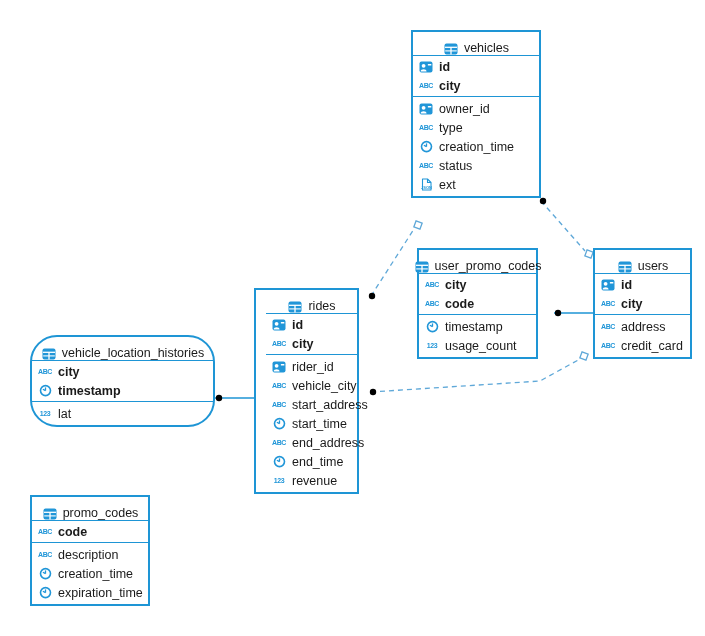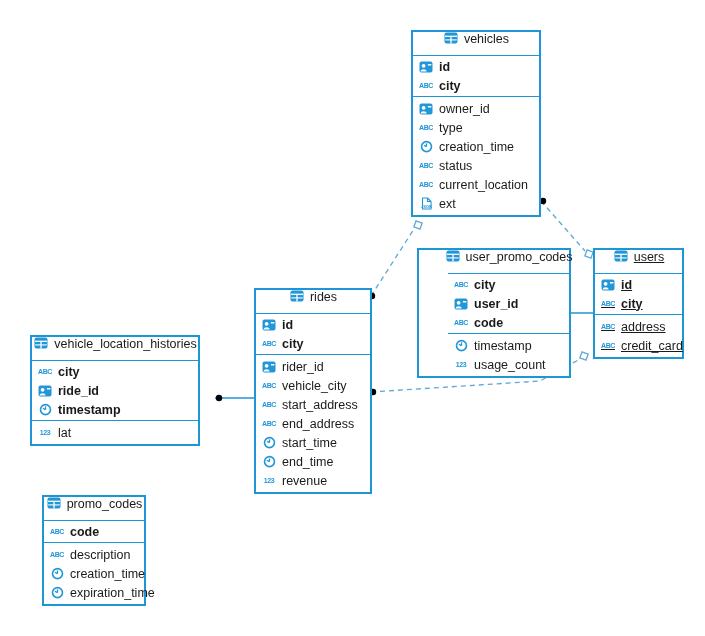--- a/index.html
+++ b/index.html
@@ -23,21 +23,21 @@
   .endpoint-dot{fill:#000;}
   .endpoint-square{fill:#fff;stroke:var(--dash);stroke-width:1.3px;}
   .tbl{
     position:absolute;
     background:#fff;
     border:2px solid var(--blue);
     box-sizing:border-box;
   }
   .tbl-header{
     height:23px;
-    display:flex;align-items:flex-start;justify-content:center;gap:5px;
+    display:flex;align-items:flex-end;justify-content:center;gap:5px;
     border-bottom:1.5px solid var(--blue);
     font-size:12.5px;
     white-space:nowrap;
   }
   .section{padding:2px 0;}
   .section.pk{border-bottom:1.5px solid var(--blue);padding:1px 0;}
   .row{
     height:19px;
     display:flex;align-items:center;gap:5px;
     padding:0 5px;
@@ -135,103 +135,132 @@
           <span>creation_time</span>
         </div>
         <div class="row">
           <span class="icon">
             <span class="glyph-txt">ABC</span>
           </span>
           <span>status</span>
         </div>
         <div class="row">
           <span class="icon">
-            <span class="glyph-txt">ABC</span>
-          </span>
-          <span>current_location</span>
-        </div>
-        <div class="row">
-          <span class="icon">
             <svg width="13" height="13" viewBox="0 0 13 13">
               <path d="M2.5 1 h5 l3.5 3.5 v7.5 h-8.5 z" fill="#fff" stroke="#2196d8" stroke-width="1.1" stroke-linejoin="round"></path>
               <path d="M7.5 1 v3.5 h3.5" fill="none" stroke="#2196d8" stroke-width="1.1"></path>
               <text x="6.5" y="11" text-anchor="middle" font-size="4" font-weight="bold" font-family="Liberation Sans,sans-serif" fill="#2196d8">JSON</text>
             </svg>
           </span>
           <span>ext</span>
         </div>
       </div>
     </div>
-    <div class="tbl" style="left: 417px; top: 248px; width: 154px; padding-left: 29px;">
+    <div class="tbl" style="left: 417px; top: 248px; width: 121px;">
       <div class="tbl-header">
         <span class="icon">
           <svg width="14" height="12" viewBox="0 0 14 12">
             <rect x="0.5" y="0.5" width="13" height="11" rx="2" fill="#2196d8"></rect>
             <line x1="1" y1="4.3" x2="13" y2="4.3" stroke="#fff" stroke-width="1.3"></line>
             <line x1="7" y1="4.3" x2="7" y2="11.4" stroke="#fff" stroke-width="1.3"></line>
             <line x1="1.2" y1="7.9" x2="12.8" y2="7.9" stroke="#fff" stroke-width="1.1"></line>
           </svg>
         </span>
         <span>user_promo_codes</span>
       </div>
       <div class="section pk">
         <div class="row pk-row">
           <span class="icon">
             <span class="glyph-txt">ABC</span>
           </span>
           <span>city</span>
         </div>
+        <div class="row pk-row">
+          <span class="icon">
+            <span class="glyph-txt">ABC</span>
+          </span>
+          <span>code</span>
+        </div>
+      </div>
+      <div class="section">
+        <div class="row">
+          <span class="icon">
+            <svg width="13" height="13" viewBox="0 0 13 13">
+              <circle cx="6.5" cy="6.6" r="5" fill="none" stroke="#2196d8" stroke-width="1.6"></circle>
+              <line x1="6.5" y1="6.6" x2="6.5" y2="3.4" stroke="#2196d8" stroke-width="1.3"></line>
+              <line x1="6.5" y1="6.6" x2="3.9" y2="5.2" stroke="#2196d8" stroke-width="1.3"></line>
+            </svg>
+          </span>
+          <span>timestamp</span>
+        </div>
+        <div class="row">
+          <span class="icon">
+            <span class="glyph-txt">123</span>
+          </span>
+          <span>usage_count</span>
+        </div>
+      </div>
+    </div>
+    <div class="tbl" style="left: 593px; top: 248px; width: 99px;">
+      <div class="tbl-header">
+        <span class="icon">
+          <svg width="14" height="12" viewBox="0 0 14 12">
+            <rect x="0.5" y="0.5" width="13" height="11" rx="2" fill="#2196d8"></rect>
+            <line x1="1" y1="4.3" x2="13" y2="4.3" stroke="#fff" stroke-width="1.3"></line>
+            <line x1="7" y1="4.3" x2="7" y2="11.4" stroke="#fff" stroke-width="1.3"></line>
+            <line x1="1.2" y1="7.9" x2="12.8" y2="7.9" stroke="#fff" stroke-width="1.1"></line>
+          </svg>
+        </span>
+        <span>users</span>
+      </div>
+      <div class="section pk">
         <div class="row pk-row">
           <span class="icon">
             <svg width="14" height="12" viewBox="0 0 14 12">
               <rect x="0.5" y="0.5" width="13" height="11" rx="2" fill="#2196d8"></rect>
               <circle cx="4.6" cy="4.8" r="1.9" fill="#fff"></circle>
               <path d="M1.6 10.4 C1.6 7.6 7.6 7.6 7.6 10.4 Z" fill="#fff"></path>
               <rect x="8.8" y="3" width="3.6" height="1.6" rx="0.5" fill="#fff"></rect>
             </svg>
           </span>
-          <span>user_id</span>
-        </div>
-        <div class="row pk-row">
-          <span class="icon">
-            <span class="glyph-txt">ABC</span>
-          </span>
-          <span>code</span>
-        </div>
-      </div>
-      <div class="section">
-        <div class="row">
-          <span class="icon">
-            <svg width="13" height="13" viewBox="0 0 13 13">
-              <circle cx="6.5" cy="6.6" r="5" fill="none" stroke="#2196d8" stroke-width="1.6"></circle>
-              <line x1="6.5" y1="6.6" x2="6.5" y2="3.4" stroke="#2196d8" stroke-width="1.3"></line>
-              <line x1="6.5" y1="6.6" x2="3.9" y2="5.2" stroke="#2196d8" stroke-width="1.3"></line>
-            </svg>
-          </span>
-          <span>timestamp</span>
-        </div>
-        <div class="row">
-          <span class="icon">
-            <span class="glyph-txt">123</span>
-          </span>
-          <span>usage_count</span>
-        </div>
-      </div>
-    </div>
-    <div class="tbl" style="left: 593px; top: 248px; width: 91px; text-decoration: underline;">
-      <div class="tbl-header">
-        <span class="icon">
-          <svg width="14" height="12" viewBox="0 0 14 12">
-            <rect x="0.5" y="0.5" width="13" height="11" rx="2" fill="#2196d8"></rect>
-            <line x1="1" y1="4.3" x2="13" y2="4.3" stroke="#fff" stroke-width="1.3"></line>
-            <line x1="7" y1="4.3" x2="7" y2="11.4" stroke="#fff" stroke-width="1.3"></line>
-            <line x1="1.2" y1="7.9" x2="12.8" y2="7.9" stroke="#fff" stroke-width="1.1"></line>
-          </svg>
-        </span>
-        <span>users</span>
+          <span>id</span>
+        </div>
+        <div class="row pk-row">
+          <span class="icon">
+            <span class="glyph-txt">ABC</span>
+          </span>
+          <span>city</span>
+        </div>
+      </div>
+      <div class="section">
+        <div class="row">
+          <span class="icon">
+            <span class="glyph-txt">ABC</span>
+          </span>
+          <span>address</span>
+        </div>
+        <div class="row">
+          <span class="icon">
+            <span class="glyph-txt">ABC</span>
+          </span>
+          <span>credit_card</span>
+        </div>
+      </div>
+    </div>
+    <div class="tbl" style="left: 254px; top: 288px; width: 105px; padding-left: 10px;">
+      <div class="tbl-header">
+        <span class="icon">
+          <svg width="14" height="12" viewBox="0 0 14 12">
+            <rect x="0.5" y="0.5" width="13" height="11" rx="2" fill="#2196d8"></rect>
+            <line x1="1" y1="4.3" x2="13" y2="4.3" stroke="#fff" stroke-width="1.3"></line>
+            <line x1="7" y1="4.3" x2="7" y2="11.4" stroke="#fff" stroke-width="1.3"></line>
+            <line x1="1.2" y1="7.9" x2="12.8" y2="7.9" stroke="#fff" stroke-width="1.1"></line>
+          </svg>
+        </span>
+        <span>rides</span>
       </div>
       <div class="section pk">
         <div class="row pk-row">
           <span class="icon">
             <svg width="14" height="12" viewBox="0 0 14 12">
               <rect x="0.5" y="0.5" width="13" height="11" rx="2" fill="#2196d8"></rect>
               <circle cx="4.6" cy="4.8" r="1.9" fill="#fff"></circle>
               <path d="M1.6 10.4 C1.6 7.6 7.6 7.6 7.6 10.4 Z" fill="#fff"></path>
               <rect x="8.8" y="3" width="3.6" height="1.6" rx="0.5" fill="#fff"></rect>
             </svg>
@@ -241,172 +270,115 @@
         <div class="row pk-row">
           <span class="icon">
             <span class="glyph-txt">ABC</span>
           </span>
           <span>city</span>
         </div>
       </div>
       <div class="section">
         <div class="row">
           <span class="icon">
-            <span class="glyph-txt">ABC</span>
-          </span>
-          <span>address</span>
-        </div>
-        <div class="row">
-          <span class="icon">
-            <span class="glyph-txt">ABC</span>
-          </span>
-          <span>credit_card</span>
-        </div>
-      </div>
-    </div>
-    <div class="tbl" style="left: 254px; top: 288px; width: 118px;">
-      <div class="tbl-header">
-        <span class="icon">
-          <svg width="14" height="12" viewBox="0 0 14 12">
-            <rect x="0.5" y="0.5" width="13" height="11" rx="2" fill="#2196d8"></rect>
-            <line x1="1" y1="4.3" x2="13" y2="4.3" stroke="#fff" stroke-width="1.3"></line>
-            <line x1="7" y1="4.3" x2="7" y2="11.4" stroke="#fff" stroke-width="1.3"></line>
-            <line x1="1.2" y1="7.9" x2="12.8" y2="7.9" stroke="#fff" stroke-width="1.1"></line>
-          </svg>
-        </span>
-        <span>rides</span>
-      </div>
-      <div class="section pk">
-        <div class="row pk-row">
-          <span class="icon">
             <svg width="14" height="12" viewBox="0 0 14 12">
               <rect x="0.5" y="0.5" width="13" height="11" rx="2" fill="#2196d8"></rect>
               <circle cx="4.6" cy="4.8" r="1.9" fill="#fff"></circle>
               <path d="M1.6 10.4 C1.6 7.6 7.6 7.6 7.6 10.4 Z" fill="#fff"></path>
               <rect x="8.8" y="3" width="3.6" height="1.6" rx="0.5" fill="#fff"></rect>
             </svg>
           </span>
-          <span>id</span>
-        </div>
+          <span>rider_id</span>
+        </div>
+        <div class="row">
+          <span class="icon">
+            <span class="glyph-txt">ABC</span>
+          </span>
+          <span>vehicle_city</span>
+        </div>
+        <div class="row">
+          <span class="icon">
+            <span class="glyph-txt">ABC</span>
+          </span>
+          <span>start_address</span>
+        </div>
+        <div class="row">
+          <span class="icon">
+            <svg width="13" height="13" viewBox="0 0 13 13">
+              <circle cx="6.5" cy="6.6" r="5" fill="none" stroke="#2196d8" stroke-width="1.6"></circle>
+              <line x1="6.5" y1="6.6" x2="6.5" y2="3.4" stroke="#2196d8" stroke-width="1.3"></line>
+              <line x1="6.5" y1="6.6" x2="3.9" y2="5.2" stroke="#2196d8" stroke-width="1.3"></line>
+            </svg>
+          </span>
+          <span>start_time</span>
+        </div>
+        <div class="row">
+          <span class="icon">
+            <span class="glyph-txt">ABC</span>
+          </span>
+          <span>end_address</span>
+        </div>
+        <div class="row">
+          <span class="icon">
+            <svg width="13" height="13" viewBox="0 0 13 13">
+              <circle cx="6.5" cy="6.6" r="5" fill="none" stroke="#2196d8" stroke-width="1.6"></circle>
+              <line x1="6.5" y1="6.6" x2="6.5" y2="3.4" stroke="#2196d8" stroke-width="1.3"></line>
+              <line x1="6.5" y1="6.6" x2="3.9" y2="5.2" stroke="#2196d8" stroke-width="1.3"></line>
+            </svg>
+          </span>
+          <span>end_time</span>
+        </div>
+        <div class="row">
+          <span class="icon">
+            <span class="glyph-txt">123</span>
+          </span>
+          <span>revenue</span>
+        </div>
+      </div>
+    </div>
+    <div class="tbl" style="left: 30px; top: 335px; width: 185px; border-radius: 27px;">
+      <div class="tbl-header">
+        <span class="icon">
+          <svg width="14" height="12" viewBox="0 0 14 12">
+            <rect x="0.5" y="0.5" width="13" height="11" rx="2" fill="#2196d8"></rect>
+            <line x1="1" y1="4.3" x2="13" y2="4.3" stroke="#fff" stroke-width="1.3"></line>
+            <line x1="7" y1="4.3" x2="7" y2="11.4" stroke="#fff" stroke-width="1.3"></line>
+            <line x1="1.2" y1="7.9" x2="12.8" y2="7.9" stroke="#fff" stroke-width="1.1"></line>
+          </svg>
+        </span>
+        <span>vehicle_location_histories</span>
+      </div>
+      <div class="section pk">
         <div class="row pk-row">
           <span class="icon">
             <span class="glyph-txt">ABC</span>
           </span>
           <span>city</span>
         </div>
-      </div>
-      <div class="section">
-        <div class="row">
-          <span class="icon">
-            <svg width="14" height="12" viewBox="0 0 14 12">
-              <rect x="0.5" y="0.5" width="13" height="11" rx="2" fill="#2196d8"></rect>
-              <circle cx="4.6" cy="4.8" r="1.9" fill="#fff"></circle>
-              <path d="M1.6 10.4 C1.6 7.6 7.6 7.6 7.6 10.4 Z" fill="#fff"></path>
-              <rect x="8.8" y="3" width="3.6" height="1.6" rx="0.5" fill="#fff"></rect>
-            </svg>
-          </span>
-          <span>rider_id</span>
-        </div>
-        <div class="row">
-          <span class="icon">
-            <span class="glyph-txt">ABC</span>
-          </span>
-          <span>vehicle_city</span>
-        </div>
-        <div class="row">
-          <span class="icon">
-            <span class="glyph-txt">ABC</span>
-          </span>
-          <span>start_address</span>
-        </div>
-        <div class="row">
-          <span class="icon">
-            <span class="glyph-txt">ABC</span>
-          </span>
-          <span>end_address</span>
-        </div>
-        <div class="row">
-          <span class="icon">
-            <svg width="13" height="13" viewBox="0 0 13 13">
-              <circle cx="6.5" cy="6.6" r="5" fill="none" stroke="#2196d8" stroke-width="1.6"></circle>
-              <line x1="6.5" y1="6.6" x2="6.5" y2="3.4" stroke="#2196d8" stroke-width="1.3"></line>
-              <line x1="6.5" y1="6.6" x2="3.9" y2="5.2" stroke="#2196d8" stroke-width="1.3"></line>
-            </svg>
-          </span>
-          <span>start_time</span>
-        </div>
-        <div class="row">
-          <span class="icon">
-            <svg width="13" height="13" viewBox="0 0 13 13">
-              <circle cx="6.5" cy="6.6" r="5" fill="none" stroke="#2196d8" stroke-width="1.6"></circle>
-              <line x1="6.5" y1="6.6" x2="6.5" y2="3.4" stroke="#2196d8" stroke-width="1.3"></line>
-              <line x1="6.5" y1="6.6" x2="3.9" y2="5.2" stroke="#2196d8" stroke-width="1.3"></line>
-            </svg>
-          </span>
-          <span>end_time</span>
-        </div>
+        <div class="row pk-row">
+          <span class="icon">
+            <svg width="13" height="13" viewBox="0 0 13 13">
+              <circle cx="6.5" cy="6.6" r="5" fill="none" stroke="#2196d8" stroke-width="1.6"></circle>
+              <line x1="6.5" y1="6.6" x2="6.5" y2="3.4" stroke="#2196d8" stroke-width="1.3"></line>
+              <line x1="6.5" y1="6.6" x2="3.9" y2="5.2" stroke="#2196d8" stroke-width="1.3"></line>
+            </svg>
+          </span>
+          <span>timestamp</span>
+        </div>
+      </div>
+      <div class="section">
         <div class="row">
           <span class="icon">
             <span class="glyph-txt">123</span>
           </span>
-          <span>revenue</span>
-        </div>
-      </div>
-    </div>
-    <div class="tbl" style="left: 30px; top: 335px; width: 170px;">
-      <div class="tbl-header">
-        <span class="icon">
-          <svg width="14" height="12" viewBox="0 0 14 12">
-            <rect x="0.5" y="0.5" width="13" height="11" rx="2" fill="#2196d8"></rect>
-            <line x1="1" y1="4.3" x2="13" y2="4.3" stroke="#fff" stroke-width="1.3"></line>
-            <line x1="7" y1="4.3" x2="7" y2="11.4" stroke="#fff" stroke-width="1.3"></line>
-            <line x1="1.2" y1="7.9" x2="12.8" y2="7.9" stroke="#fff" stroke-width="1.1"></line>
-          </svg>
-        </span>
-        <span>vehicle_location_histories</span>
-      </div>
-      <div class="section pk">
-        <div class="row pk-row">
-          <span class="icon">
-            <span class="glyph-txt">ABC</span>
-          </span>
-          <span>city</span>
-        </div>
-        <div class="row pk-row">
-          <span class="icon">
-            <svg width="14" height="12" viewBox="0 0 14 12">
-              <rect x="0.5" y="0.5" width="13" height="11" rx="2" fill="#2196d8"></rect>
-              <circle cx="4.6" cy="4.8" r="1.9" fill="#fff"></circle>
-              <path d="M1.6 10.4 C1.6 7.6 7.6 7.6 7.6 10.4 Z" fill="#fff"></path>
-              <rect x="8.8" y="3" width="3.6" height="1.6" rx="0.5" fill="#fff"></rect>
-            </svg>
-          </span>
-          <span>ride_id</span>
-        </div>
-        <div class="row pk-row">
-          <span class="icon">
-            <svg width="13" height="13" viewBox="0 0 13 13">
-              <circle cx="6.5" cy="6.6" r="5" fill="none" stroke="#2196d8" stroke-width="1.6"></circle>
-              <line x1="6.5" y1="6.6" x2="6.5" y2="3.4" stroke="#2196d8" stroke-width="1.3"></line>
-              <line x1="6.5" y1="6.6" x2="3.9" y2="5.2" stroke="#2196d8" stroke-width="1.3"></line>
-            </svg>
-          </span>
-          <span>timestamp</span>
-        </div>
-      </div>
-      <div class="section">
-        <div class="row">
-          <span class="icon">
-            <span class="glyph-txt">123</span>
-          </span>
           <span>lat</span>
         </div>
       </div>
     </div>
-    <div class="tbl" style="left: 42px; top: 495px; width: 104px;">
+    <div class="tbl" style="left: 30px; top: 495px; width: 120px;">
       <div class="tbl-header">
         <span class="icon">
           <svg width="14" height="12" viewBox="0 0 14 12">
             <rect x="0.5" y="0.5" width="13" height="11" rx="2" fill="#2196d8"></rect>
             <line x1="1" y1="4.3" x2="13" y2="4.3" stroke="#fff" stroke-width="1.3"></line>
             <line x1="7" y1="4.3" x2="7" y2="11.4" stroke="#fff" stroke-width="1.3"></line>
             <line x1="1.2" y1="7.9" x2="12.8" y2="7.9" stroke="#fff" stroke-width="1.1"></line>
           </svg>
         </span>
         <span>promo_codes</span>

